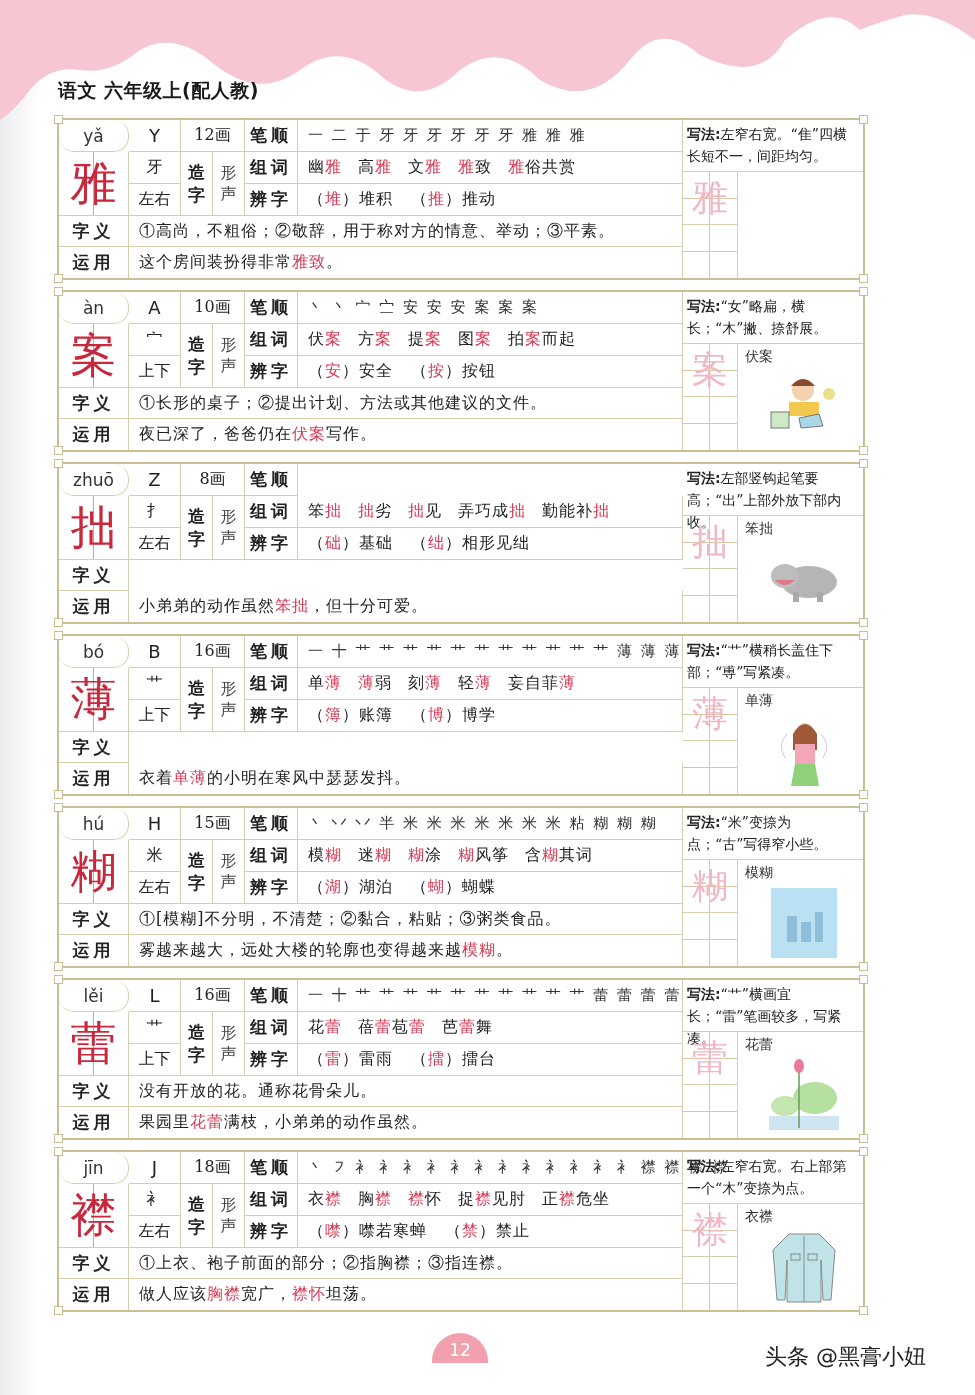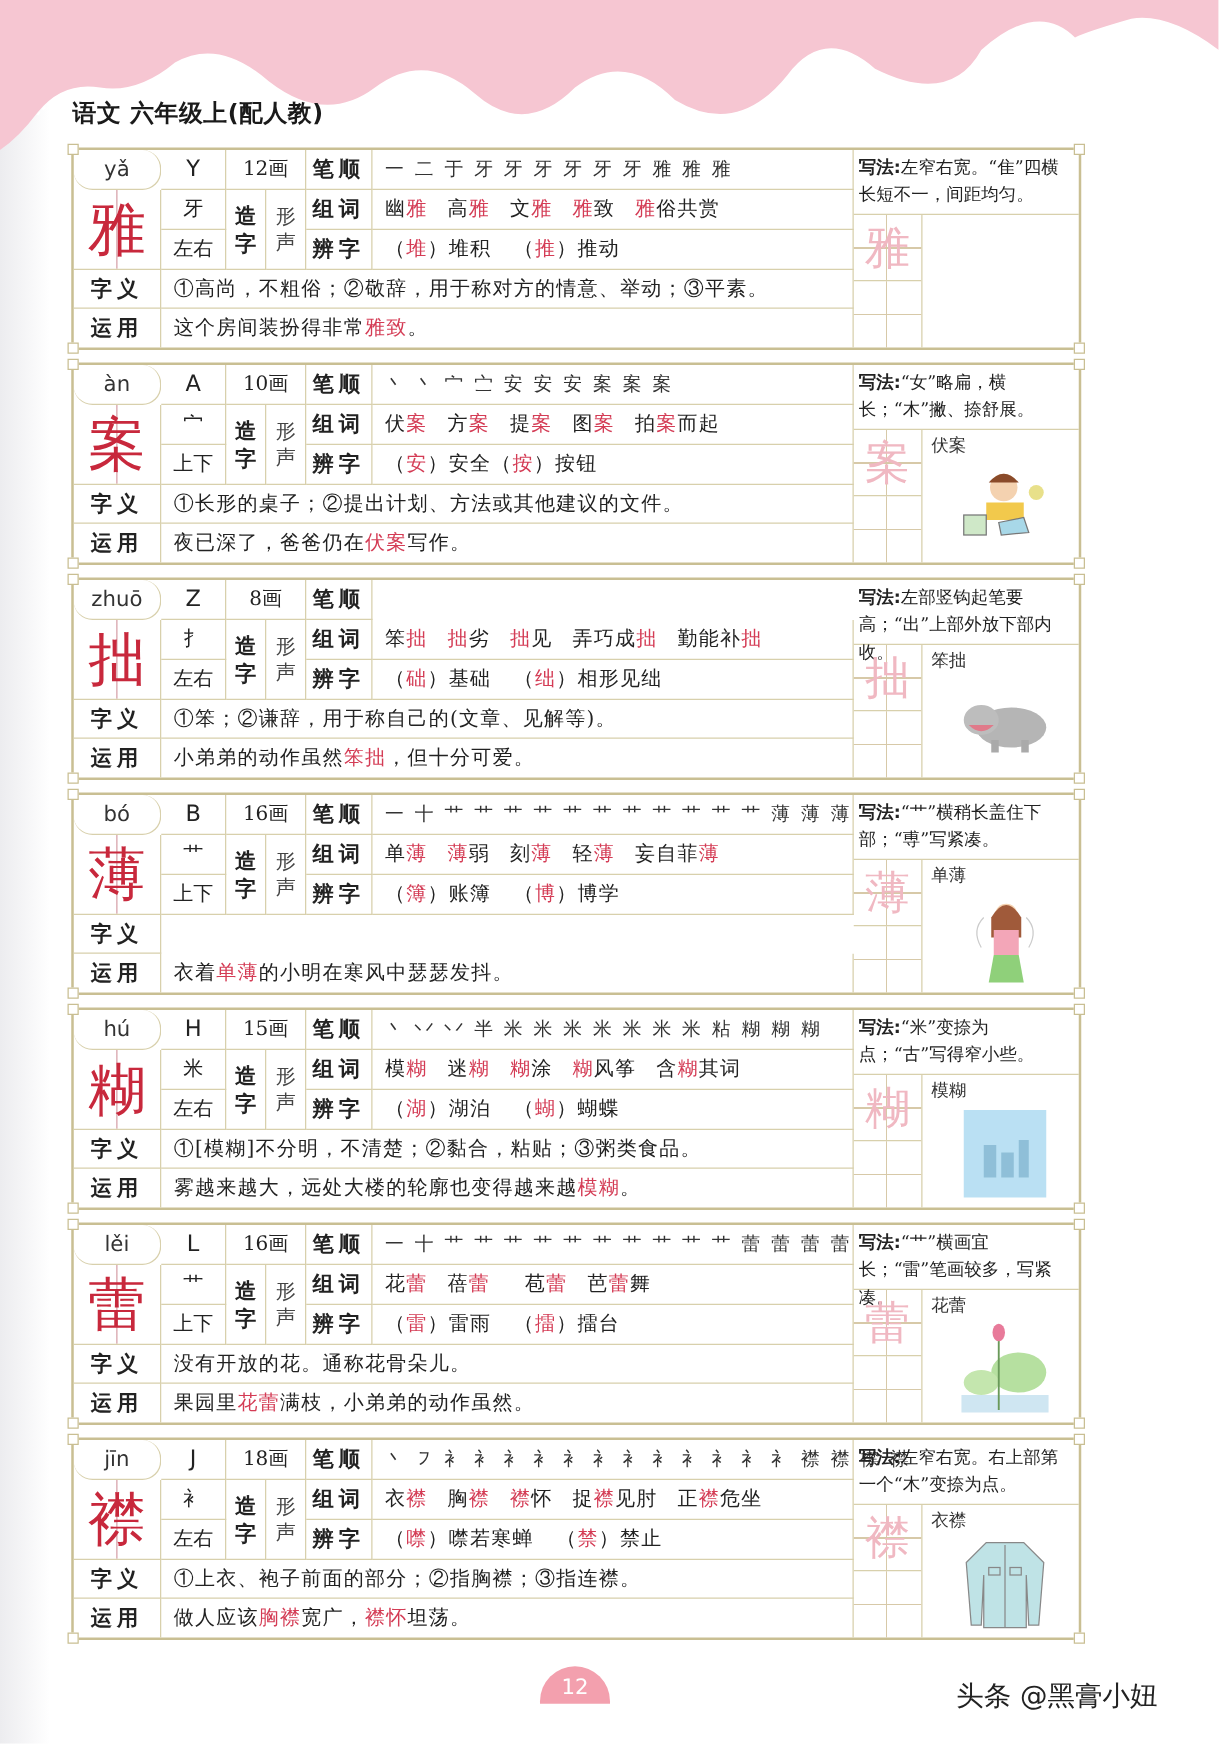--- a/index.html
+++ b/index.html
@@ -161,21 +161,21 @@
       <div class="cell label" style="left:186px;top:32px;width:53px;height:32px">组词</div>
       <div class="cell content" style="left:239px;top:32px;width:385px;height:32px">
           <span style="margin-right:16px"><span>伏</span><span class="hl">案</span><span></span></span>
           <span style="margin-right:16px"><span>方</span><span class="hl">案</span><span></span></span>
           <span style="margin-right:16px"><span>提</span><span class="hl">案</span><span></span></span>
           <span style="margin-right:16px"><span>图</span><span class="hl">案</span><span></span></span>
           <span style="margin-right:16px"><span>拍</span><span class="hl">案</span><span>而起</span></span>
         </div>
       <div class="cell label" style="left:186px;top:64px;width:53px;height:32px">辨字</div>
       <div class="cell content" style="left:239px;top:64px;width:385px;height:32px">
-          <span style="">（<span class="hl">安</span>）<span>安全</span></span>
+          <span style="margin-right:18px">（<span class="hl">安</span>）<span>安全</span></span>
           <span style="margin-right:18px">（<span class="hl">按</span>）<span>按钮</span></span>
         </div>
 
       <div class="cell label" style="left:0;top:96px;width:70px;height:31px">字义</div>
       <div class="cell content" style="left:70px;top:96px;width:554px;height:31px">①长形的桌子；②提出计划、方法或其他建议的文件。</div>
       <div class="cell label" style="left:0;top:127px;width:70px;height:31px;border-bottom:none">运用</div>
       <div class="cell content" style="left:70px;top:127px;width:554px;height:31px;border-bottom:none">
           <span>夜已深了，爸爸仍在</span>
           <span class="hl">伏案</span>
           <span>写作。</span>
@@ -236,21 +236,20 @@
           <span style="margin-right:16px"><span>弄巧成</span><span class="hl">拙</span><span></span></span>
           <span style="margin-right:16px"><span>勤能补</span><span class="hl">拙</span><span></span></span>
         </div>
       <div class="cell label" style="left:186px;top:64px;width:53px;height:32px">辨字</div>
       <div class="cell content" style="left:239px;top:64px;width:385px;height:32px">
           <span style="margin-right:18px">（<span class="hl">础</span>）<span>基础</span></span>
           <span style="margin-right:18px">（<span class="hl">绌</span>）<span>相形见绌</span></span>
         </div>
 
       <div class="cell label" style="left:0;top:96px;width:70px;height:31px">字义</div>
-      <div class="cell content" style="left:70px;top:96px;width:554px;height:31px">①笨；②谦辞，用于称自己的(文章、见解等)。</div>
       <div class="cell label" style="left:0;top:127px;width:70px;height:31px;border-bottom:none">运用</div>
       <div class="cell content" style="left:70px;top:127px;width:554px;height:31px;border-bottom:none">
           <span>小弟弟的动作虽然</span>
           <span class="hl">笨拙</span>
           <span>，但十分可爱。</span>
         </div>
     </div>
     <div class="side">
       <div class="tips">
         <b>写法:</b><span>左部竖钩起笔要高；“出”上部外放下部内收。</span>
@@ -433,21 +432,21 @@
         <span>造</span>
           <span>字</span>
       </div>
       <div class="cell" style="left:154px;top:32px;width:32px;height:64px;flex-direction:column;color:#444">
         <span>形</span>
           <span>声</span>
       </div>
       <div class="cell label" style="left:186px;top:32px;width:53px;height:32px">组词</div>
       <div class="cell content" style="left:239px;top:32px;width:385px;height:32px">
           <span style="margin-right:16px"><span>花</span><span class="hl">蕾</span><span></span></span>
-          <span style="margin-right:28px"><span>蓓</span><span class="hl">蕾</span><span></span></span>
+          <span style="margin-right:0"><span>蓓</span><span class="hl">蕾</span><span></span></span>
           <span style="margin-right:16px"><span>苞</span><span class="hl">蕾</span><span></span></span>
           <span style="margin-right:16px"><span>芭</span><span class="hl">蕾</span><span>舞</span></span>
         </div>
       <div class="cell label" style="left:186px;top:64px;width:53px;height:32px">辨字</div>
       <div class="cell content" style="left:239px;top:64px;width:385px;height:32px">
           <span style="margin-right:18px">（<span class="hl">雷</span>）<span>雷雨</span></span>
           <span style="margin-right:18px">（<span class="hl">擂</span>）<span>擂台</span></span>
         </div>
 
       <div class="cell label" style="left:0;top:96px;width:70px;height:31px">字义</div>

